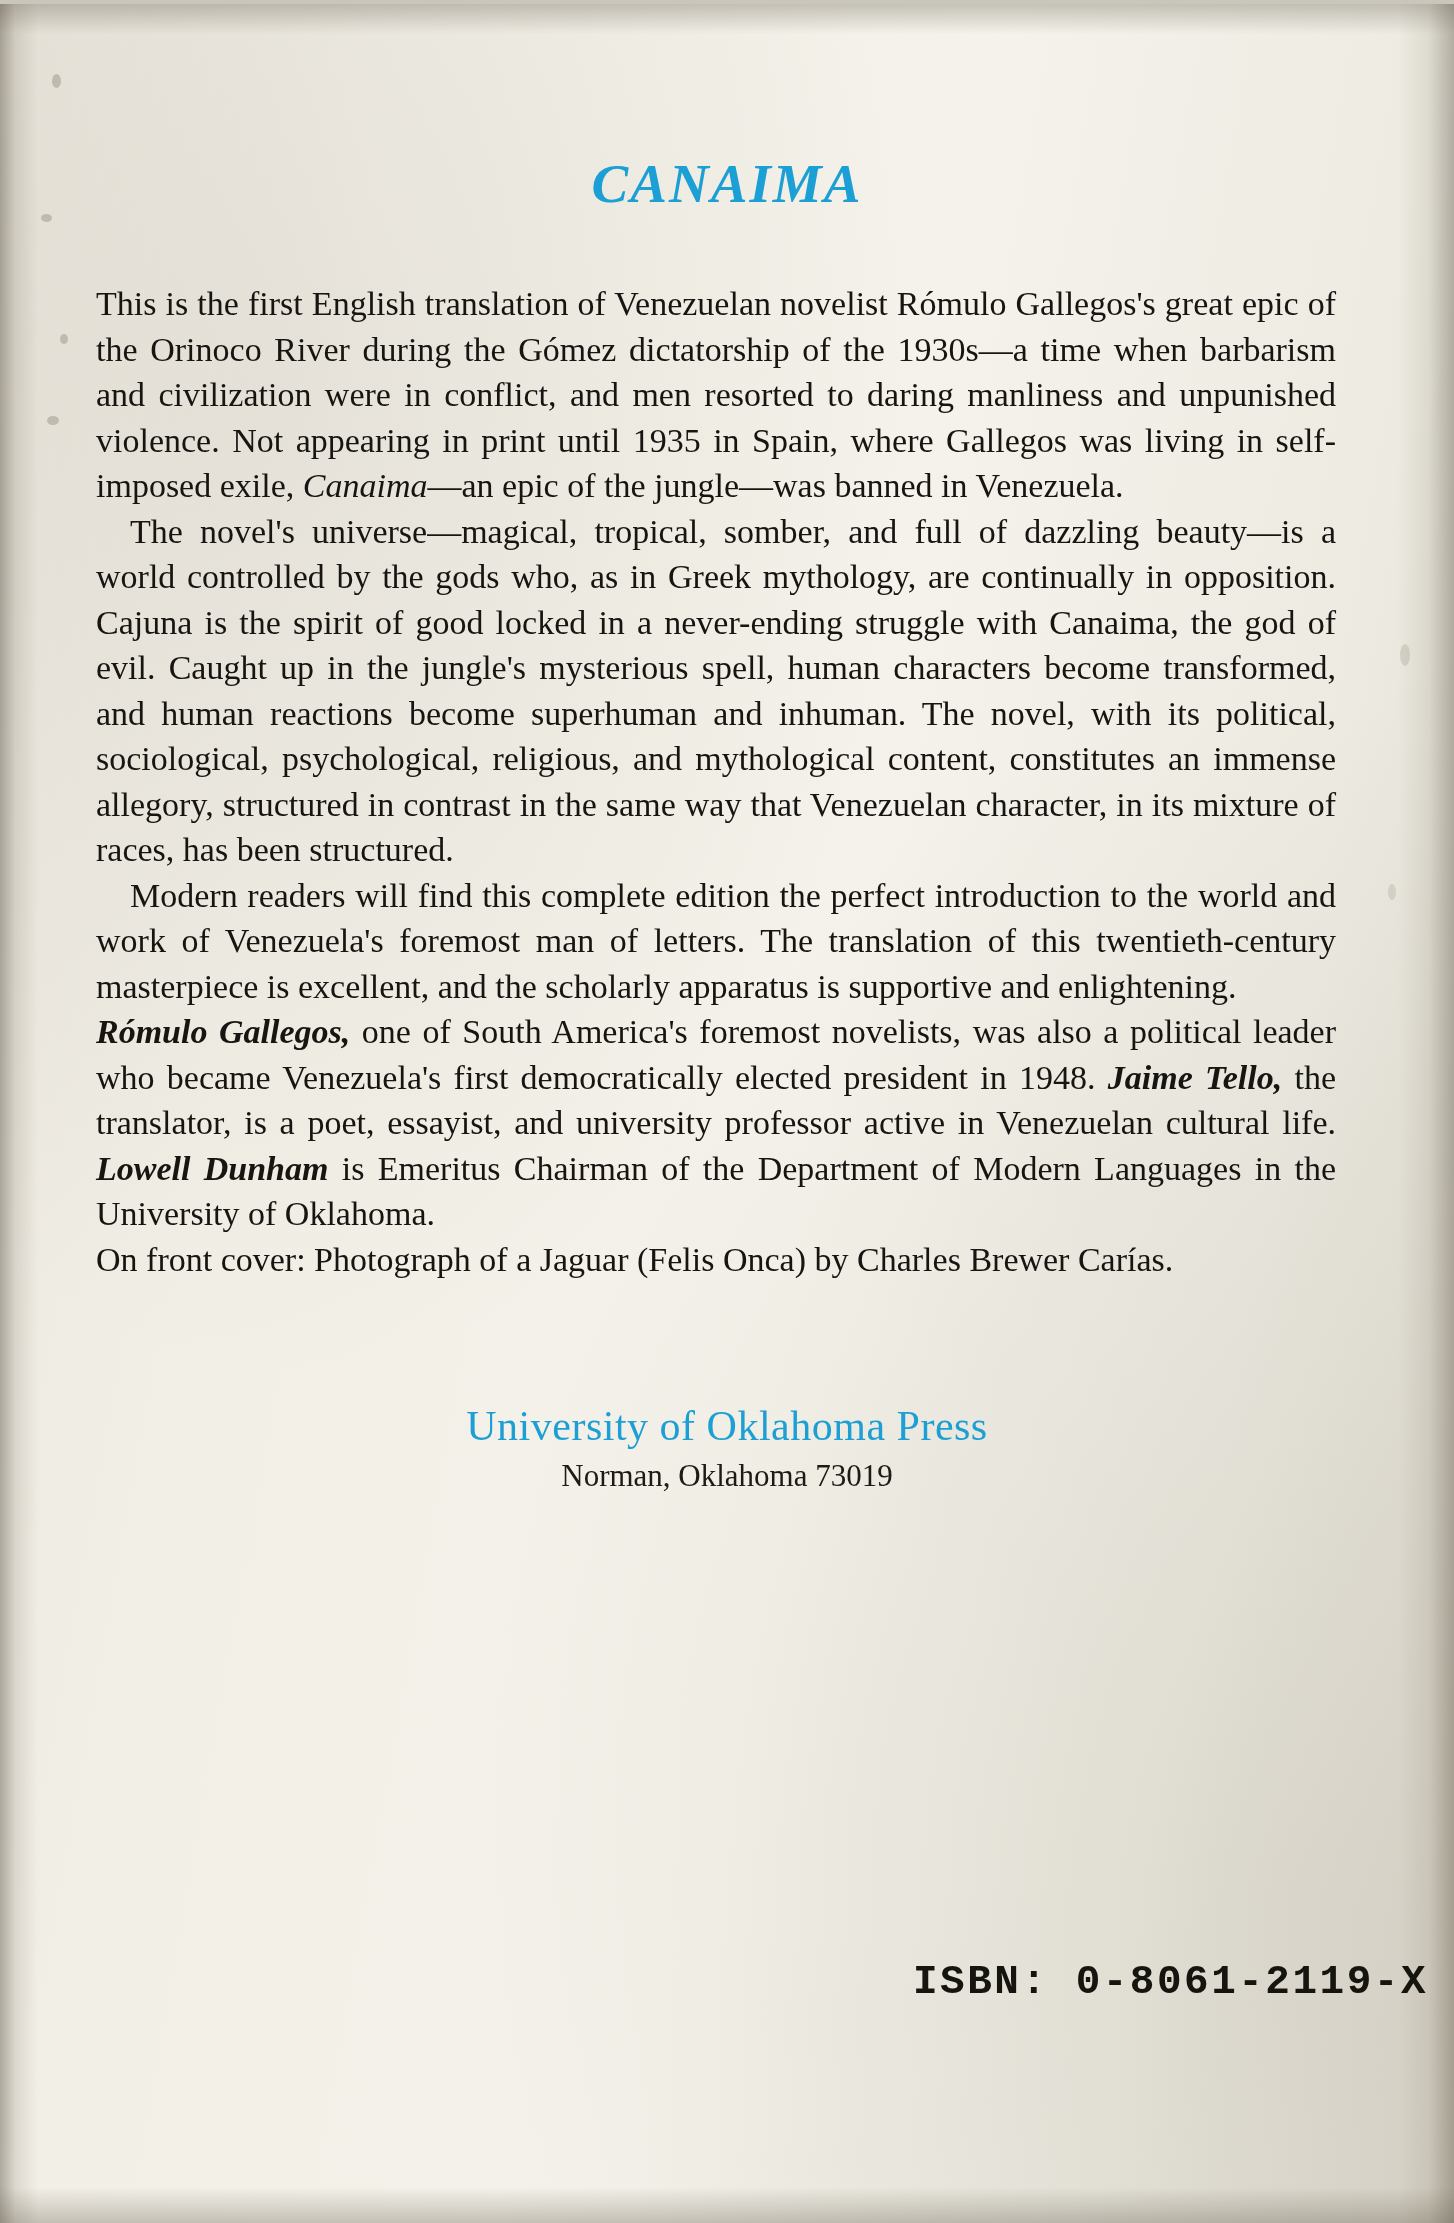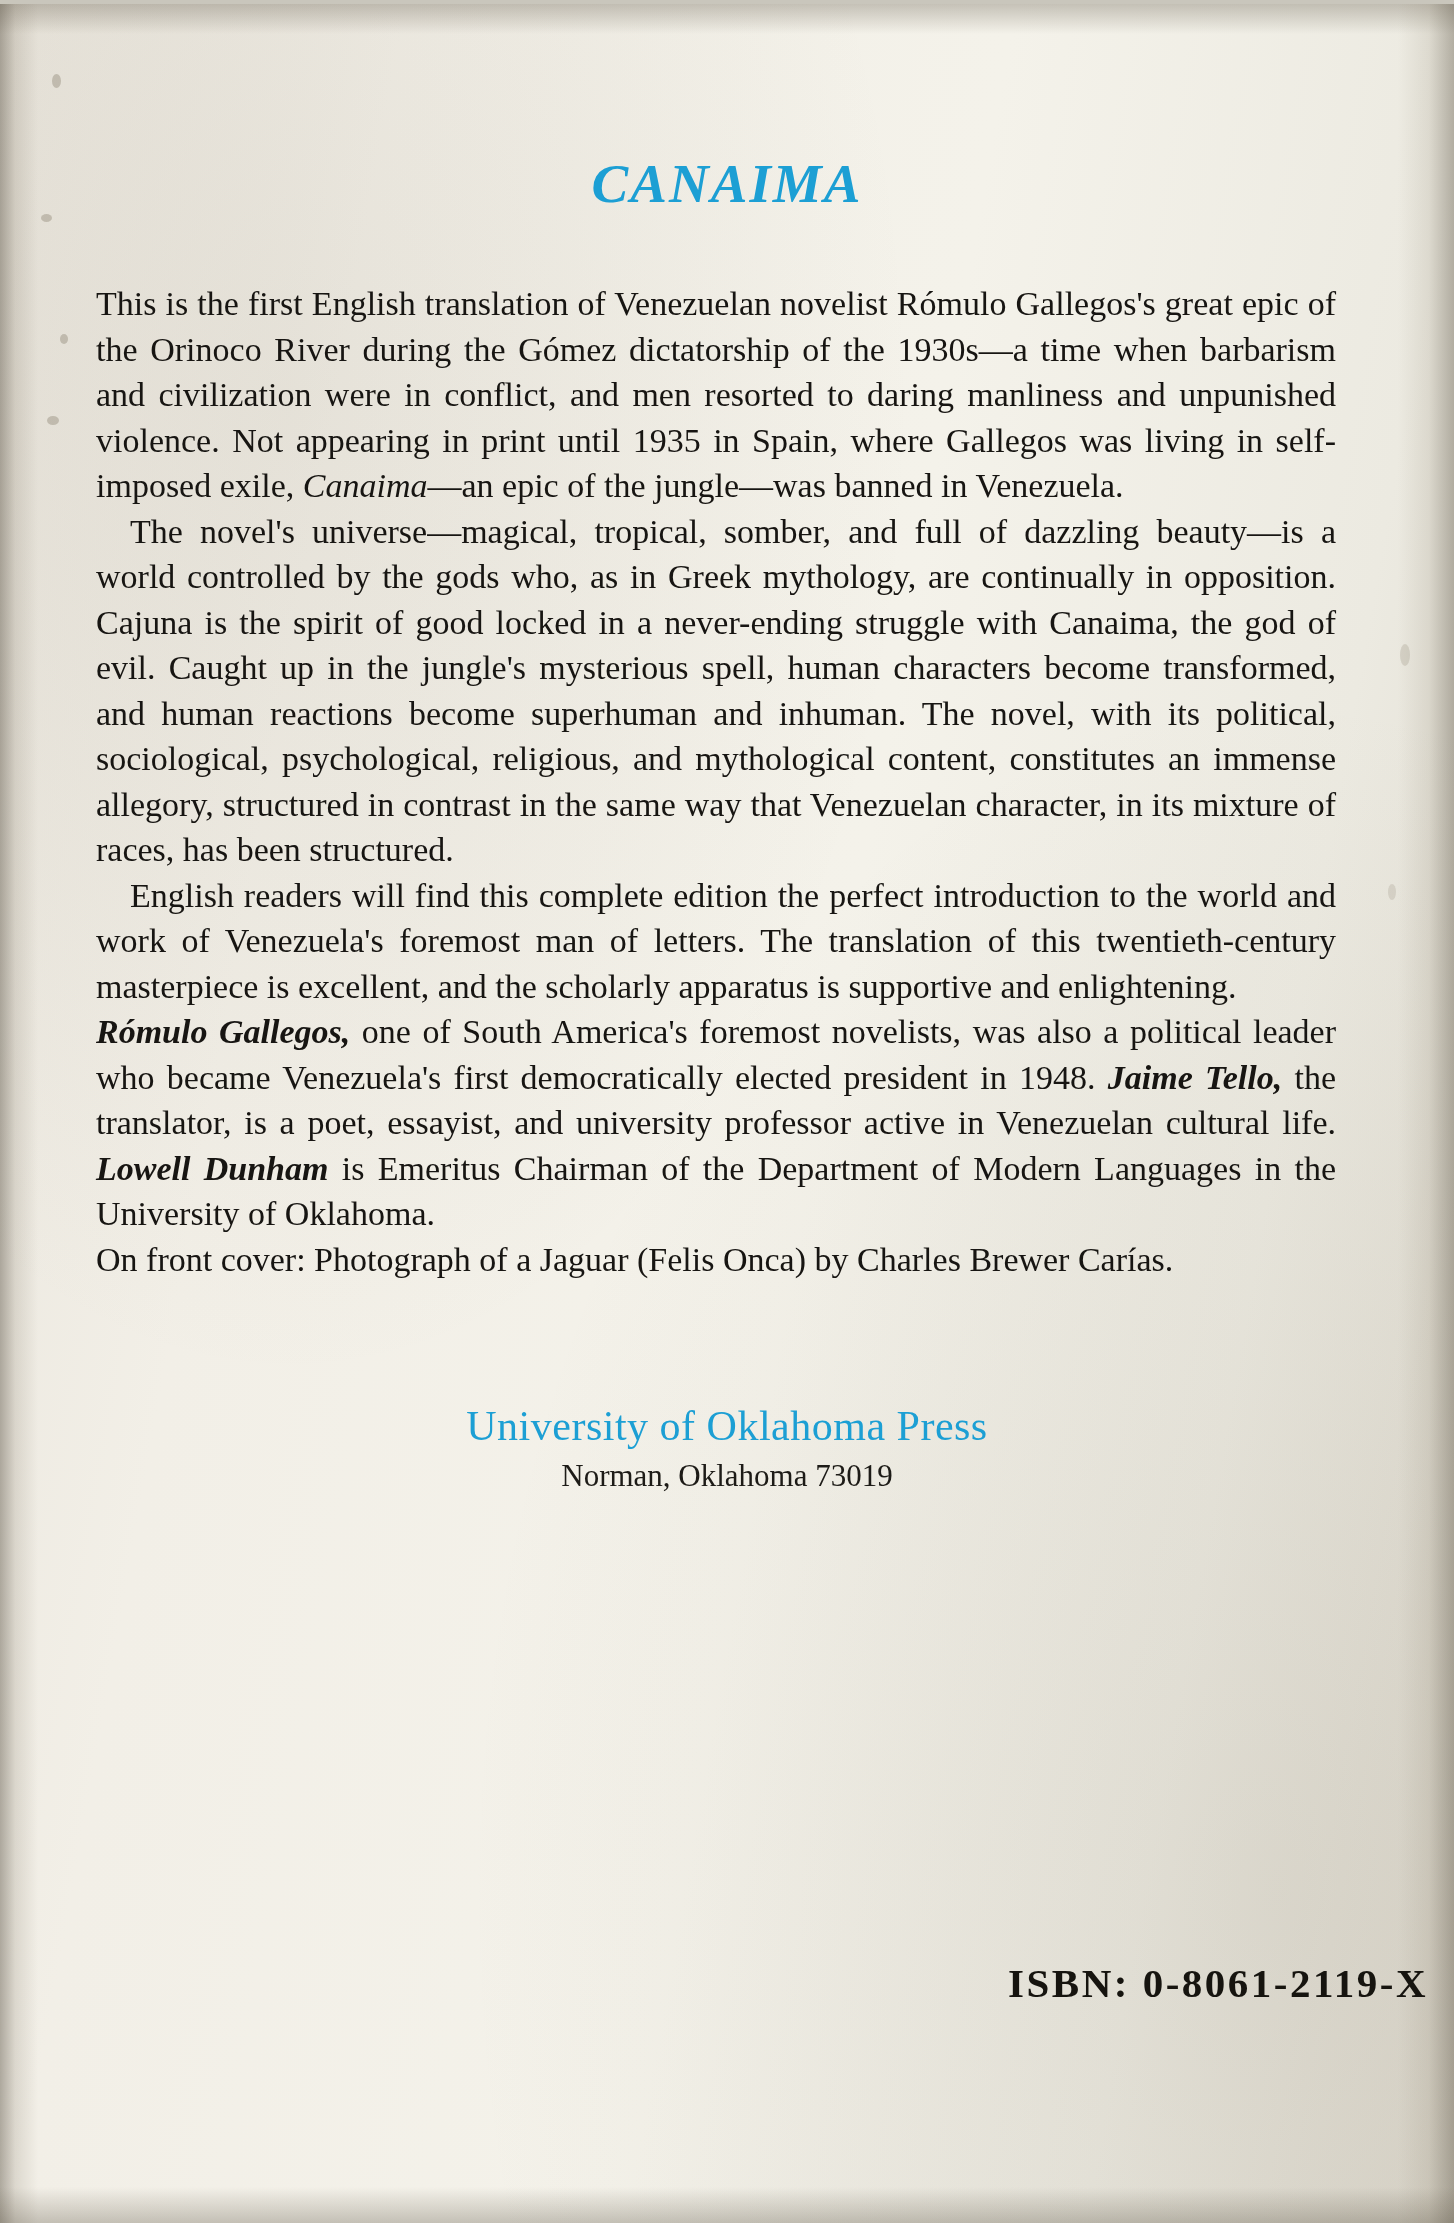--- a/index.html
+++ b/index.html
@@ -117,21 +117,21 @@
   .pub-city {
     margin-top: 8px;
     font-size: 31px;
     color: #1d1b17;
     font-family: "Liberation Serif", serif;
   }
   .isbn {
     position: absolute;
     right: 26px;
     top: 1955px;
-    font-family: Liberation Serif, serif;
+    font-family: Liberation Mono, monospace;
     font-size: 41px;
     letter-spacing: 2.5px;
     color: #16140f;
     font-weight: 700;
   }
 </style>
 </head>
 <body>
 
 <div class="page">
@@ -151,21 +151,21 @@
   <div class="content">
 
     <h1 class="title">CANAIMA</h1>
 
     <div class="blurb">
 
       <p class="para"><span>This is the first English translation of Venezuelan novelist Rómulo Gallegos's great epic of the Orinoco River during the Gómez dictatorship of the 1930s—a time when barbarism and civilization were in conflict, and men resorted to daring manliness and unpunished violence. Not appearing in print until 1935 in Spain, where Gallegos was living in self-imposed exile, </span><span class="italic">Canaima</span><span>—an epic of the jungle—was banned in Venezuela.</span></p>
 
       <p class="para indent">The novel's universe—magical, tropical, somber, and full of dazzling beauty—is a world controlled by the gods who, as in Greek mythology, are continually in opposition. Cajuna is the spirit of good locked in a never-ending struggle with Canaima, the god of evil. Caught up in the jungle's mysterious spell, human characters become transformed, and human reactions become superhuman and inhuman. The novel, with its political, sociological, psychological, religious, and mythological content, constitutes an immense allegory, structured in contrast in the same way that Venezuelan character, in its mixture of races, has been structured.</p>
 
-      <p class="para indent">English readers will find this complete edition the perfect introduction to the world and work of Venezuela's foremost man of letters. The translation of this twentieth-century masterpiece is excellent, and the scholarly apparatus is supportive and enlightening.</p>
+      <p class="para indent">Modern readers will find this complete edition the perfect introduction to the world and work of Venezuela's foremost man of letters. The translation of this twentieth-century masterpiece is excellent, and the scholarly apparatus is supportive and enlightening.</p>
 
       <p class="para bio"><b>Rómulo Gallegos,</b><span> one of South America's foremost novelists, was also a political leader who became Venezuela's first democratically elected president in 1948. </span><b>Jaime Tello,</b><span> the translator, is a poet, essayist, and university professor active in Venezuelan cultural life. </span><b>Lowell Dunham</b><span> is Emeritus Chairman of the Department of Modern Languages in the University of Oklahoma.</span></p>
 
       <p class="para cover-note">On front cover: Photograph of a Jaguar (Felis Onca) by Charles Brewer Carías.</p>
 
     </div>
 
     <div class="publisher">
       <div class="pub-name">University of Oklahoma Press</div>
       <div class="pub-city">Norman, Oklahoma 73019</div>

